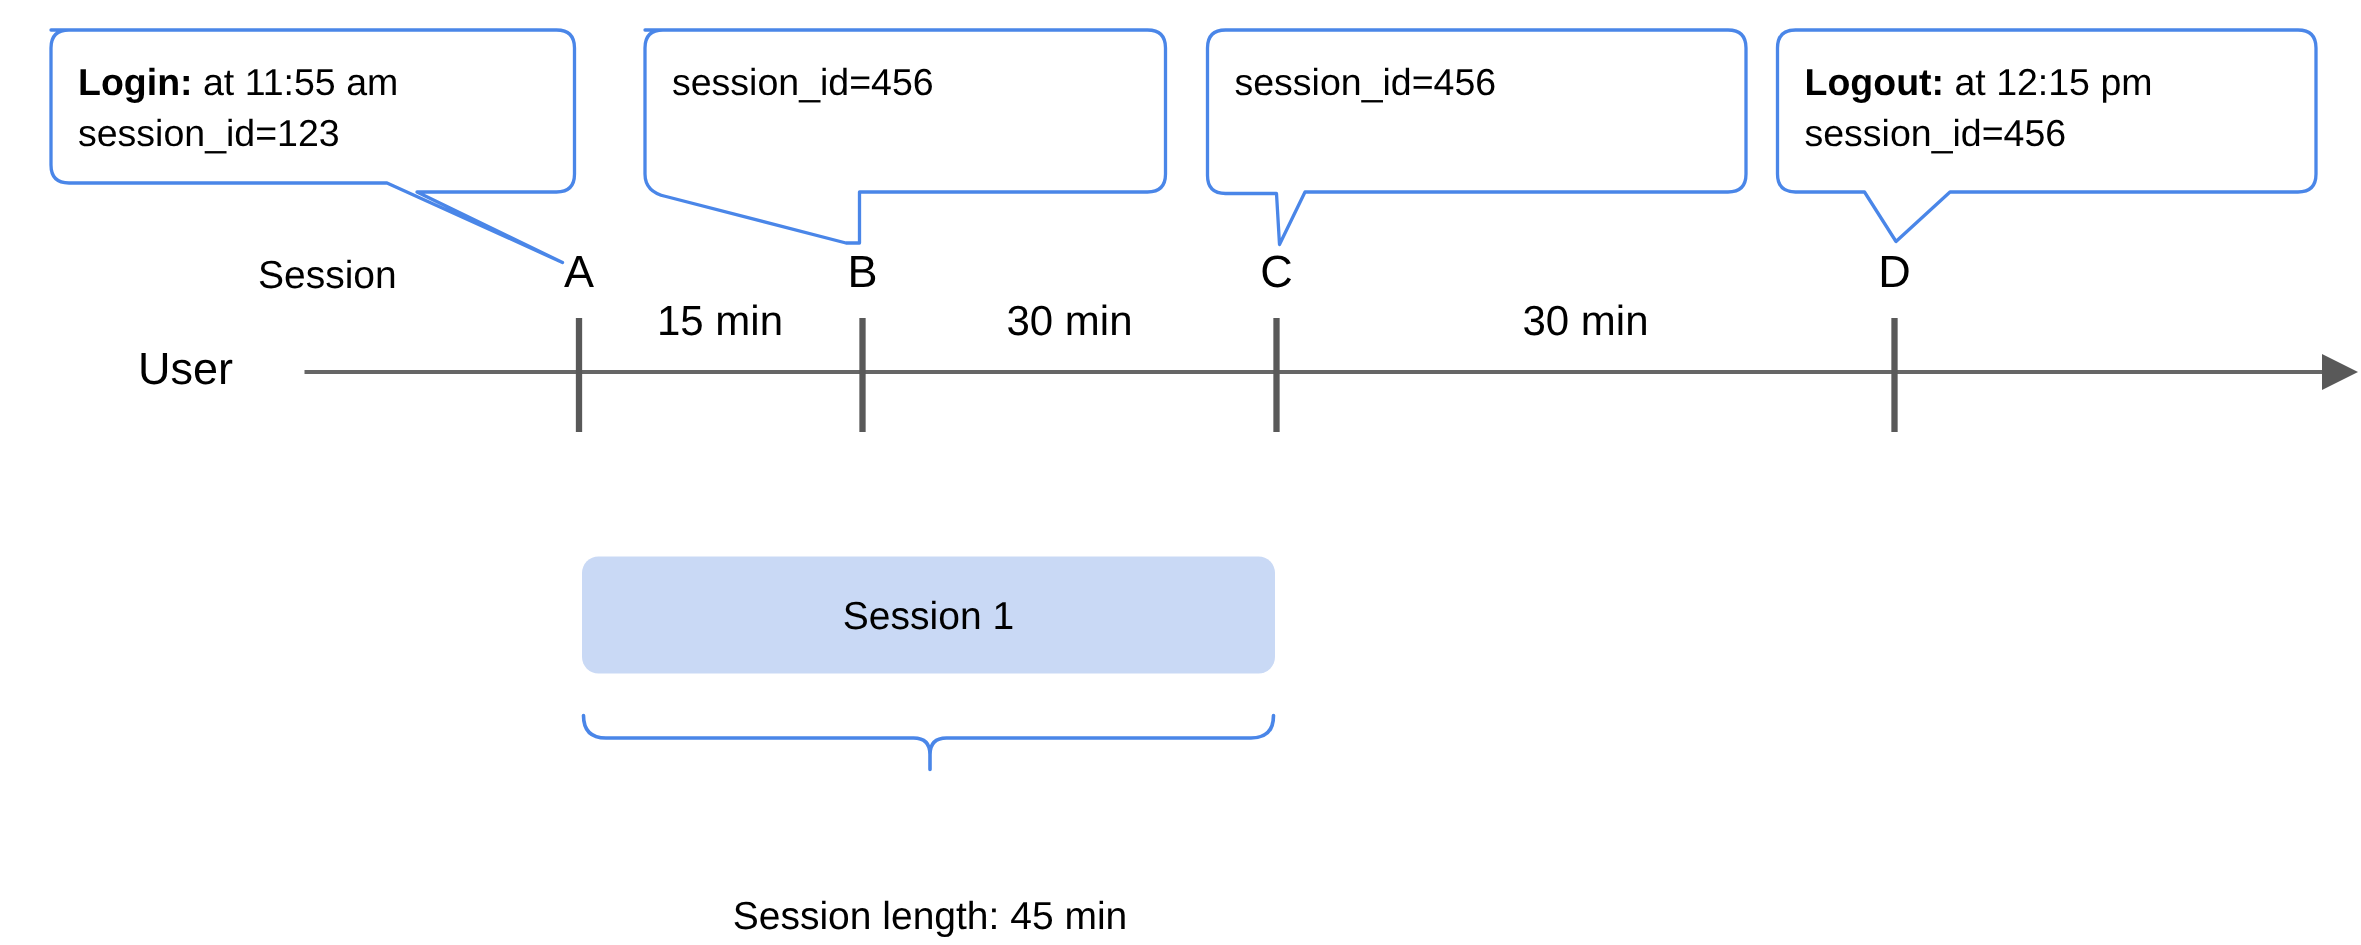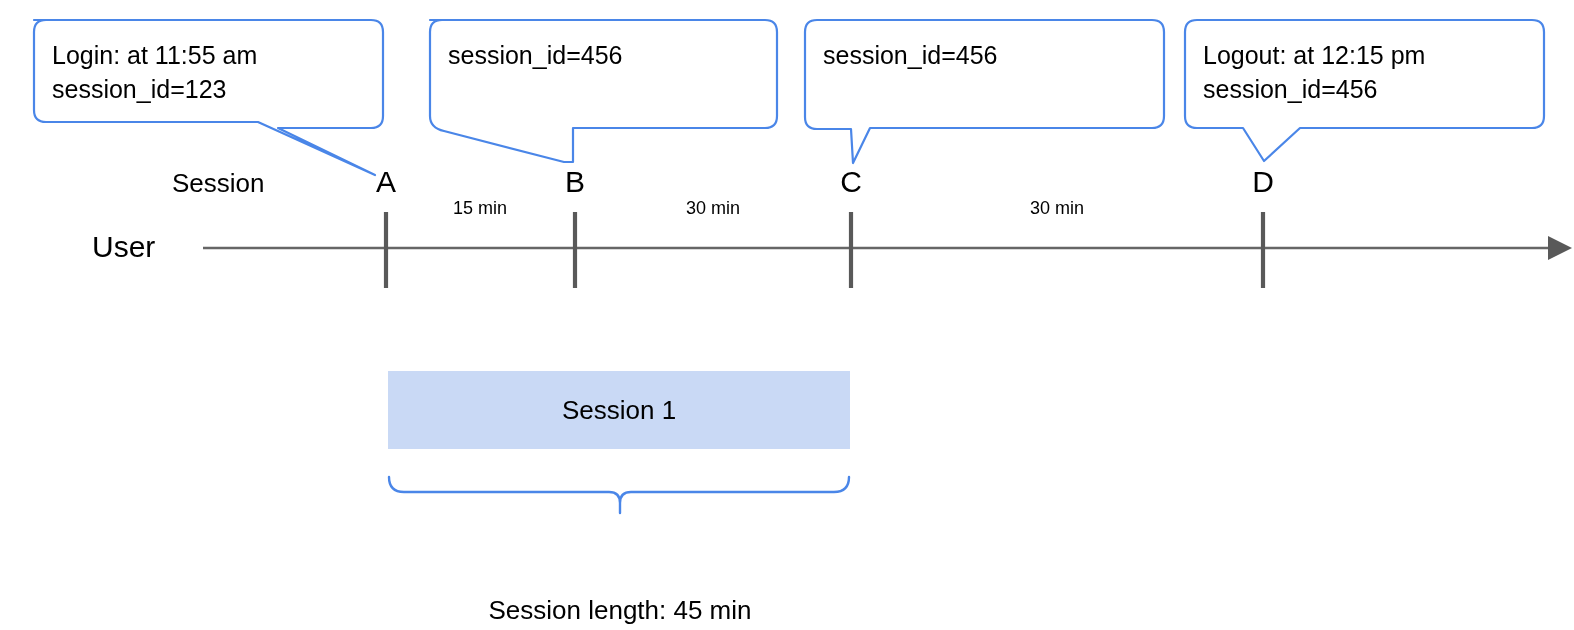--- a/index.html
+++ b/index.html
@@ -28,21 +28,21 @@
   }
   .callout-text {
     position: absolute;
     font-size: 25px;
     line-height: 34px;
     color: #000000;
     white-space: nowrap;
     letter-spacing: 0px;
   }
   .callout-text b {
-    font-weight: normal;
+    font-weight: bold;
     margin-top: 19px;
   }
   .axis-label {
     position: absolute;
     font-size: 30px;
     color: #000000;
     white-space: nowrap;
   }
   .events-label {
     position: absolute;
@@ -52,21 +52,21 @@
   }
   .marker-label {
     position: absolute;
     font-size: 30px;
     color: #000000;
     text-align: center;
     white-space: nowrap;
   }
   .duration-label {
     position: absolute;
-    font-size: 18px;
+    font-size: 28px;
     color: #000000;
     text-align: center;
     white-space: nowrap;
   }
   .session-box {
     position: absolute;
     display: flex;
     align-items: center;
     justify-content: center;
     font-size: 26px;
@@ -135,21 +135,21 @@
 
   <div class="marker-label" style="left:366px; top:165px; width:40px;">A</div>
   <div class="marker-label" style="left:555px; top:165px; width:40px;">B</div>
   <div class="marker-label" style="left:831px; top:165px; width:40px;">C</div>
   <div class="marker-label" style="left:1243px; top:165px; width:40px;">D</div>
 
   <div class="duration-label" style="left:420px; top:198px; width:120px;">15 min</div>
   <div class="duration-label" style="left:653px; top:198px; width:120px;">30 min</div>
   <div class="duration-label" style="left:997px; top:198px; width:120px;">30 min</div>
 
-  <div class="session-box" style="left:388px; top:371px; width:462px; height:78px; background:#c9d9f5;">
+  <div class="session-box" style="left:388px; top:371px; width:462px; height:78px; background:#c9d9f5;border-radius:11px;">
     <span>Session 1</span>
   </div>
 
   <svg class="layer" viewBox="0 0 1574 630">
     <path d="M 389 477
              Q 389 492 404 492
              L 609 492
              Q 620 492 620 503
              L 620 513
              L 620 503

